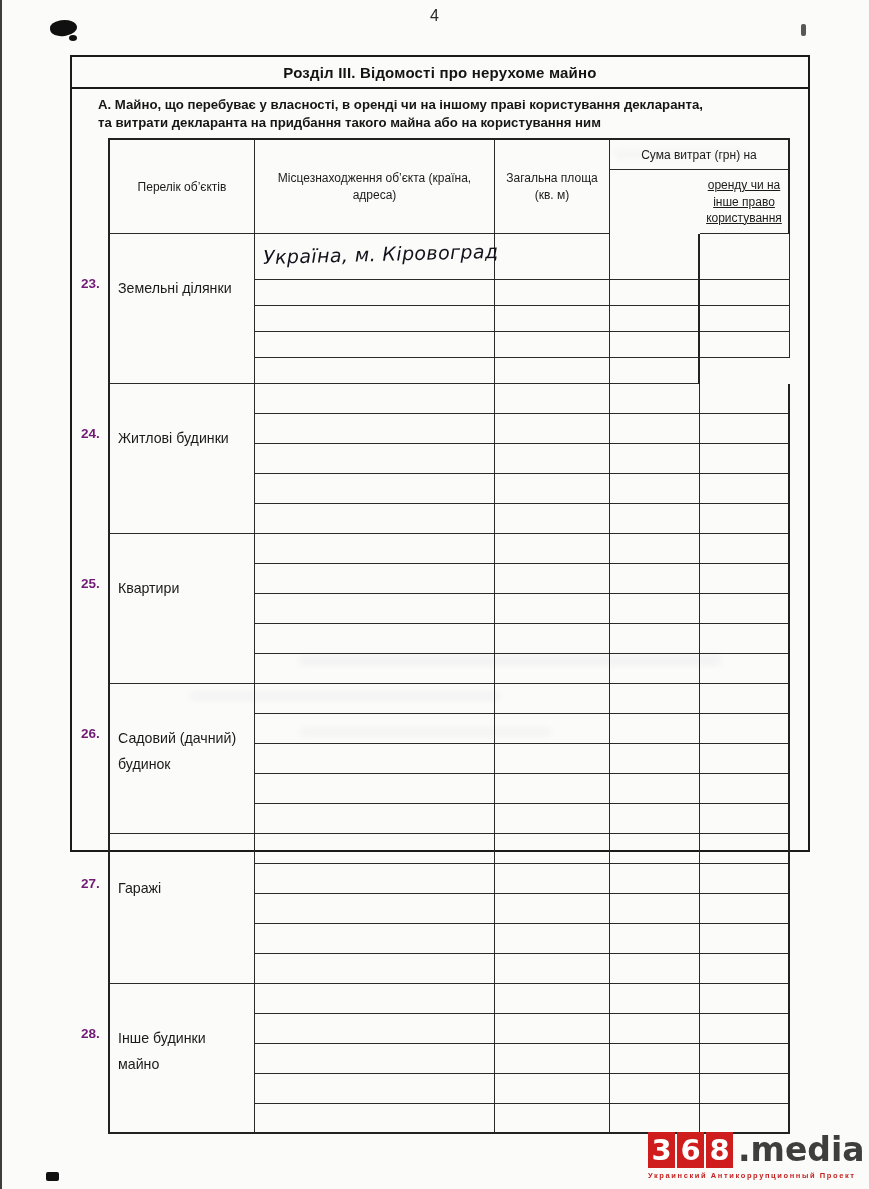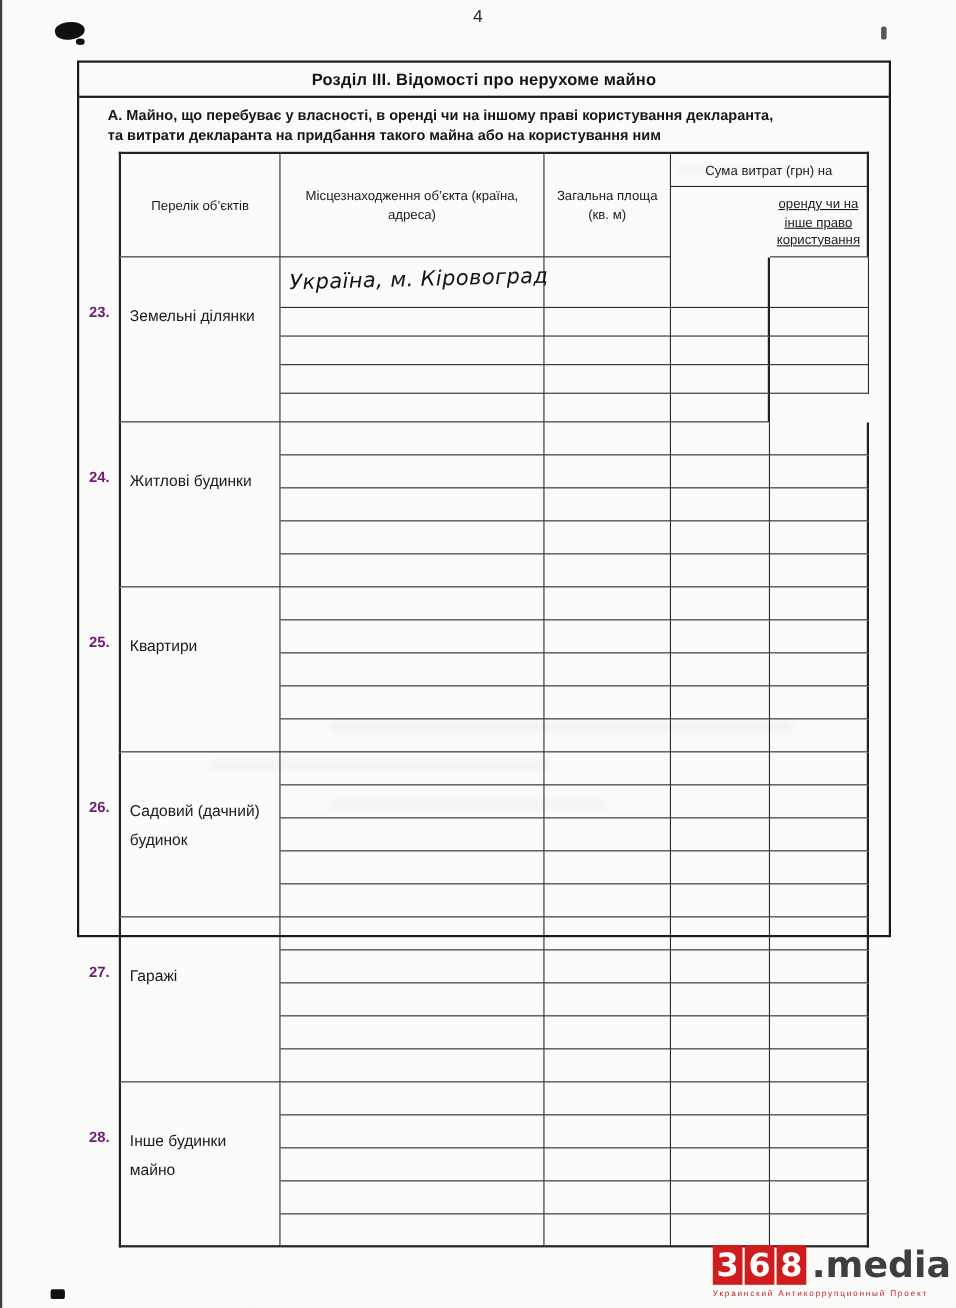--- a/index.html
+++ b/index.html
@@ -88,21 +88,21 @@
 
   
   .wm{position:absolute;left:648px;top:1130px;}
   .wm-row{display:flex;align-items:center;}
   .tile{
     width:27px;height:36px;margin-right:2px;background:#cf1d1d;color:#fff;
     display:flex;align-items:center;justify-content:center;
     font-weight:bold;font-size:29px;font-family:"DejaVu Sans",sans-serif;
   }
   .wm-suffix{font-weight:bold;font-size:33px;color:#3e3e3e;margin-left:3px;font-family:"DejaVu Sans",sans-serif;}
-  .wm-tag{margin-top:2px;font-size:7.5px;letter-spacing:1.6px;color:#c42222;white-space:nowrap;font-weight:normal;}
+  .wm-tag{margin-top:2px;font-size:7.5px;letter-spacing:1.6px;color:#c42222;white-space:nowrap;font-weight:bold;}
 </style>
 </head>
 <body>
 
 <div class="page">
 
   <div class="edge-line"></div>
   <div class="blob1"></div>
   <div class="blob2"></div>
   <div class="mark-tr"></div>

